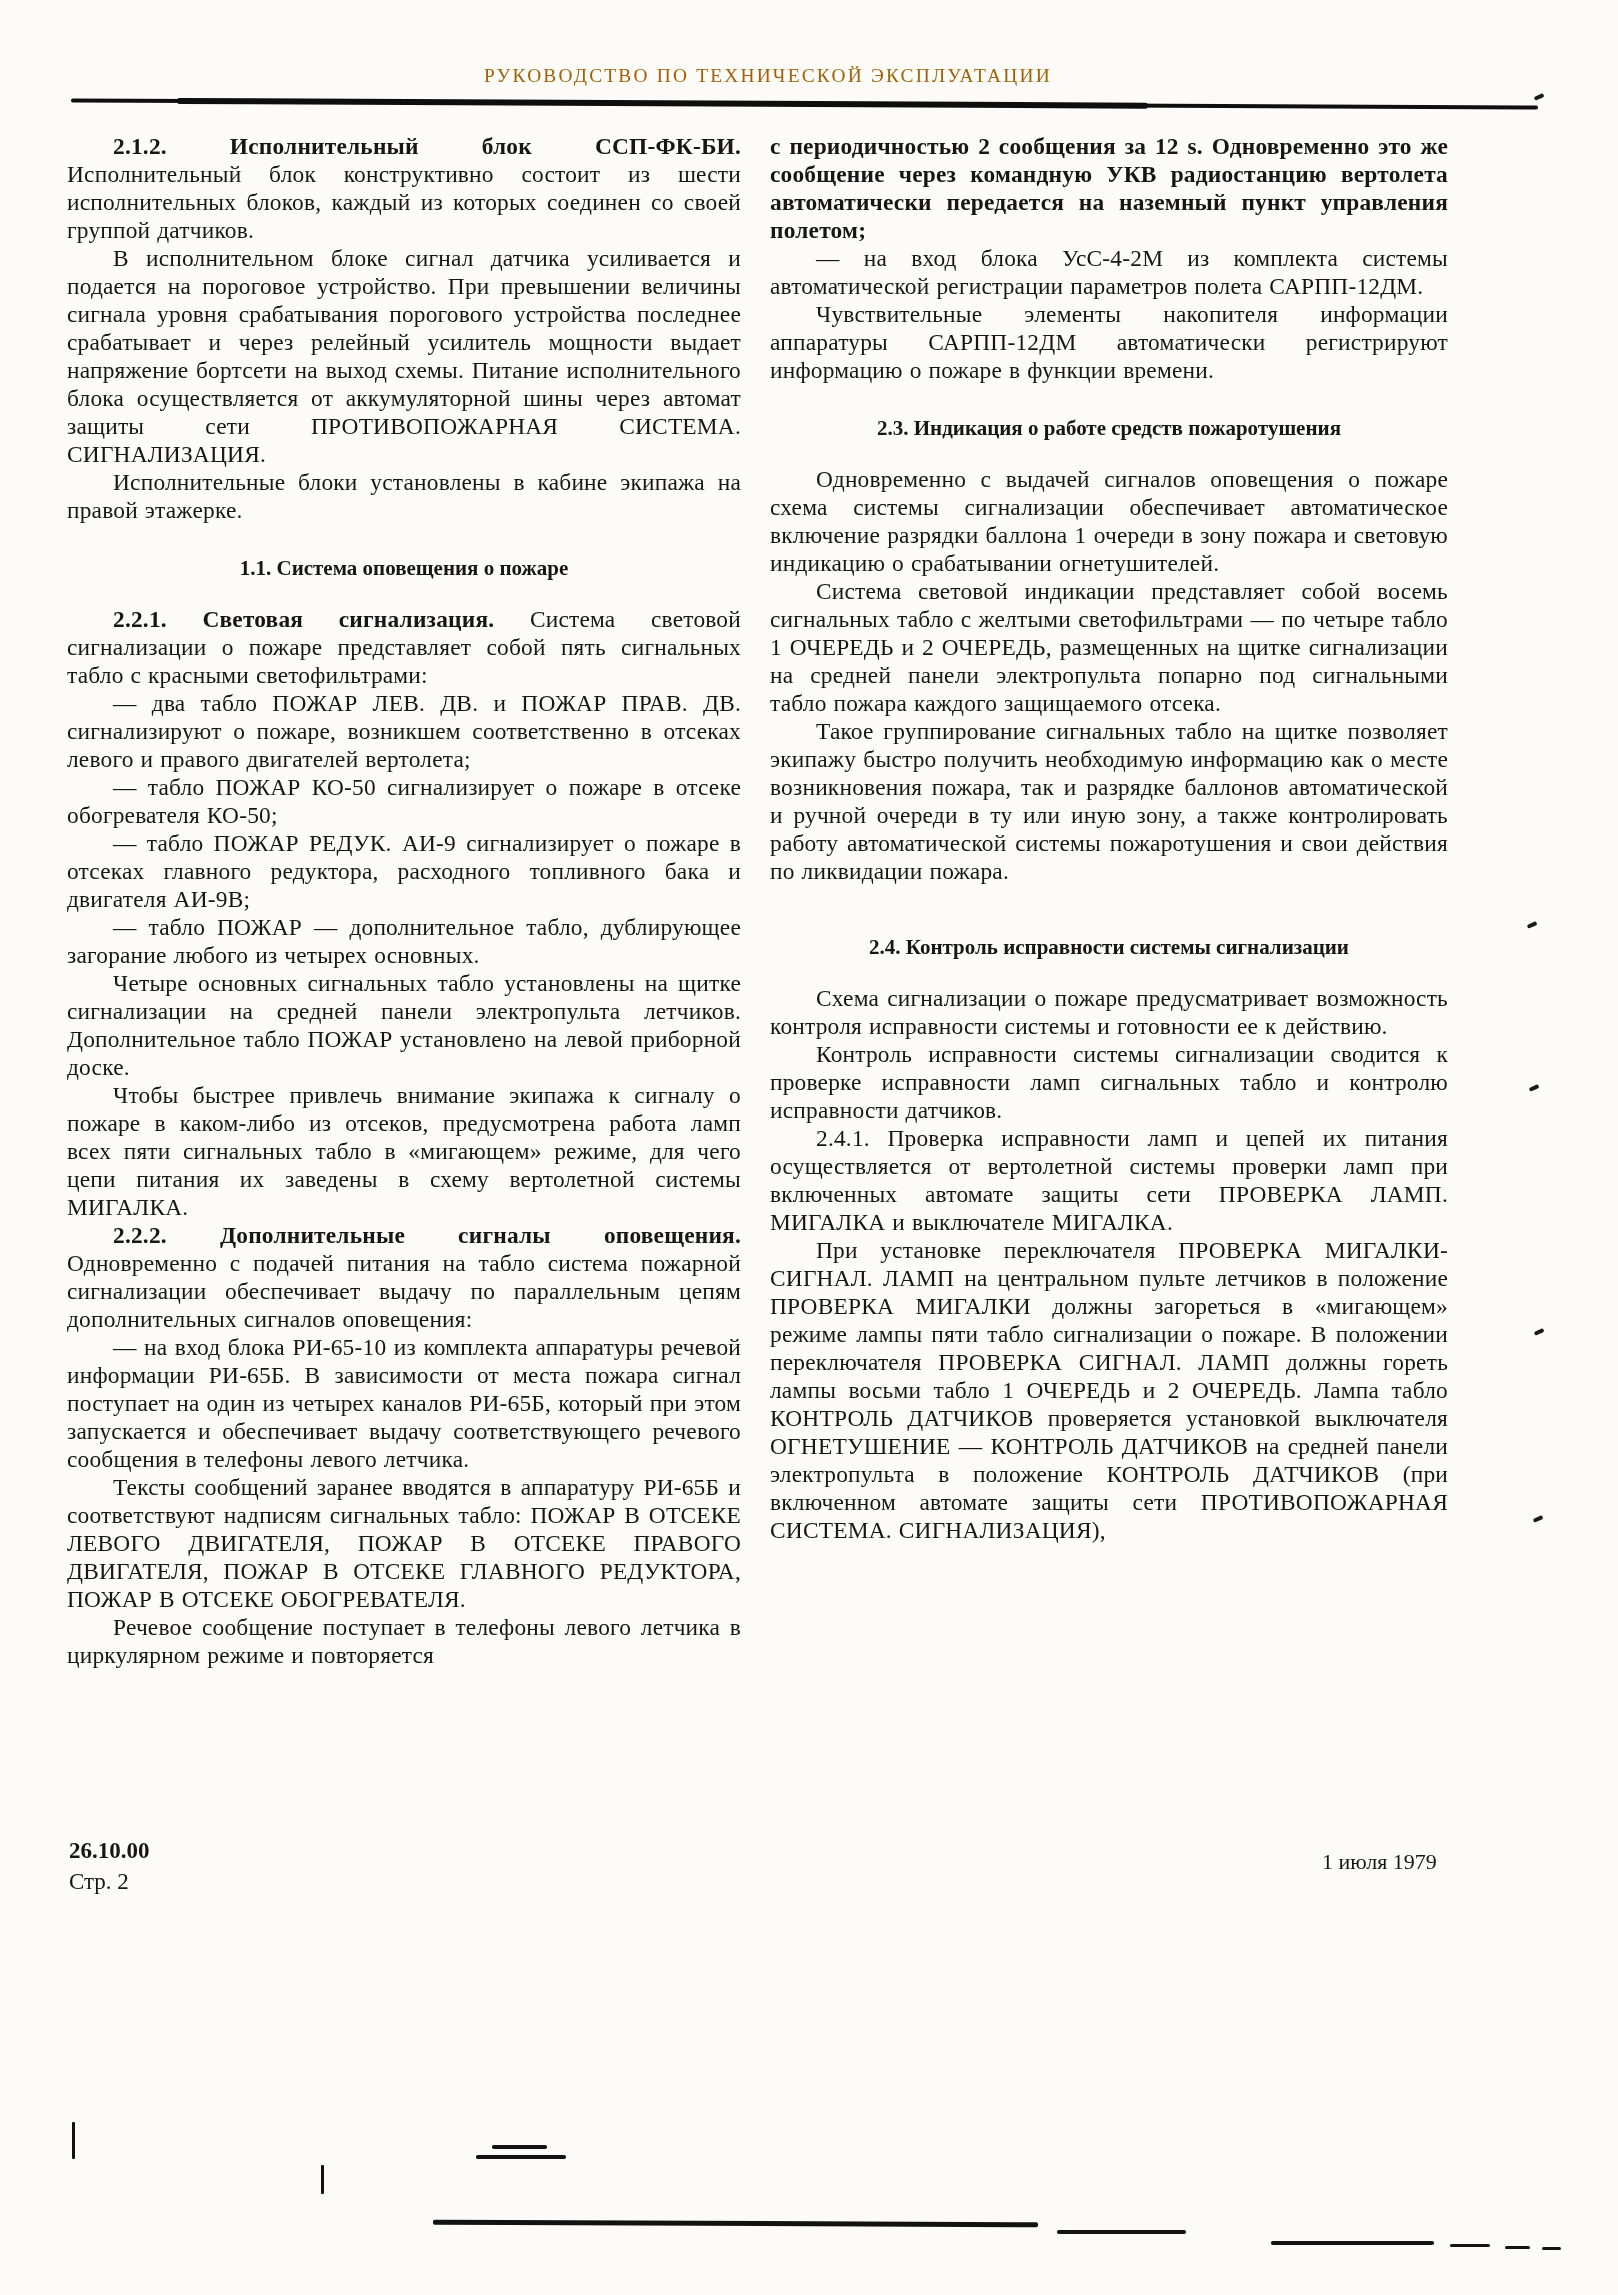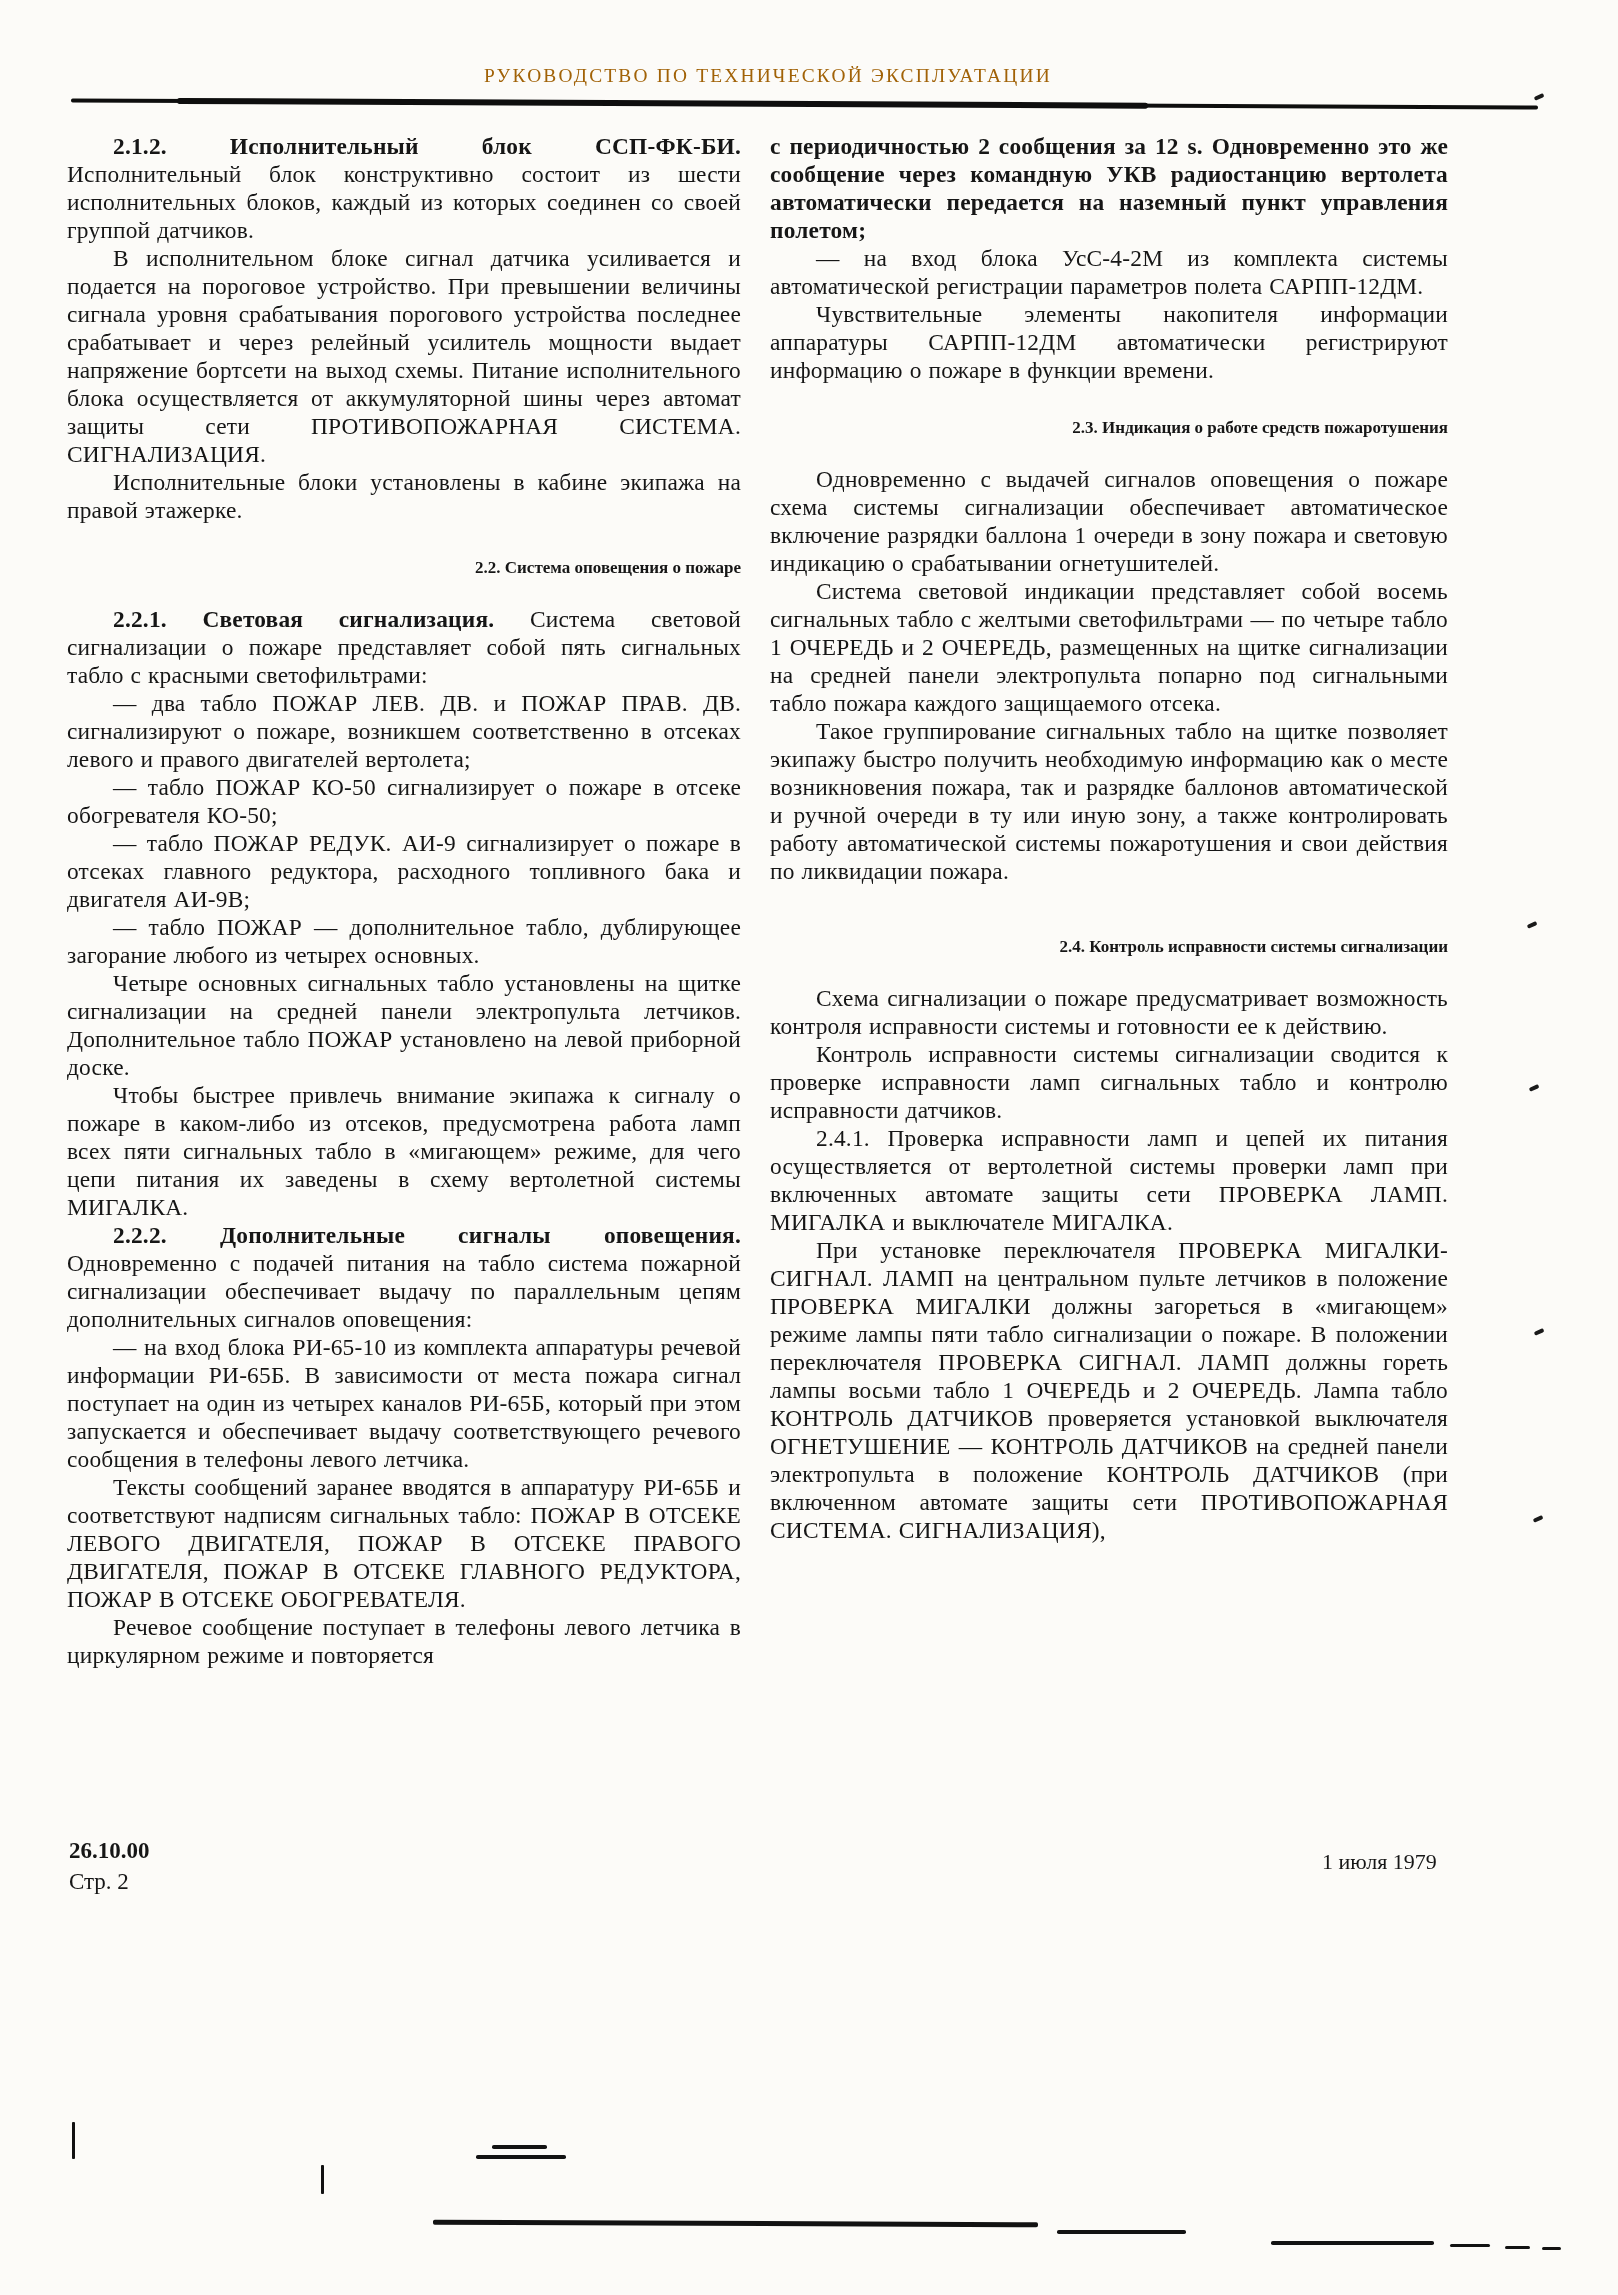--- a/index.html
+++ b/index.html
@@ -27,22 +27,22 @@
   }
   .col-left{left:67px;width:674px;}
   .col-right{left:770px;width:678px;}
   .para{
     margin:0;text-align:justify;font-size:23.4px;line-height:28px;
     letter-spacing:0.2px;word-spacing:0.9px;
   }
   .para.ind{text-indent:46px;}
   .b{font-weight:bold;}
   .heading{
-    margin:30px 0 23px;text-align:right;font-weight:bold;
-    font-size:17px;line-height:28px;text-indent:0;
+    margin:30px 0 23px;text-align:center;font-weight:bold;
+    font-size:21px;line-height:28px;text-indent:0;
   }
   .heading.gap-top{margin-top:48px;}
   .footer-code{position:absolute;left:69px;top:1838px;font-size:23px;font-weight:bold;}
   .footer-page{position:absolute;left:69px;top:1869px;font-size:23px;font-weight:normal;}
   .footer-date{position:absolute;left:1322px;top:1849px;font-size:22px;}
   .vtick{position:absolute;width:2.6px;background:#111;border-radius:0.9px;}
   .hmark{position:absolute;height:3.5px;background:#121212;border-radius:1.8px;}
   .speck{
     position:absolute;width:9.7px;height:3.5px;background:#1a1a1a;
     border-radius:1.8px;transform:rotate(-24deg);
@@ -51,21 +51,21 @@
 </head>
 <body>
 
 <div class="header-title">РУКОВОДСТВО ПО ТЕХНИЧЕСКОЙ ЭКСПЛУАТАЦИИ</div>
 <div class="header-rule"></div>
 
 <div class="col col-left">
     <p class="para ind"><span class="b">2.1.2. Исполнительный блок ССП-ФК-БИ. </span><span>Исполнительный блок конструктивно состоит из шести исполнительных блоков, каждый из которых соединен со своей группой датчиков.</span></p>
     <p class="para ind"><span>В исполнительном блоке сигнал датчика усиливается и подается на пороговое устройство. При превышении величины сигнала уровня срабатывания порогового устройства последнее срабатывает и через релейный усилитель мощности выдает напряжение бортсети на выход схемы. Питание исполнительного блока осуществляется от аккумуляторной шины через автомат защиты сети ПРОТИВОПОЖАРНАЯ СИСТЕМА. СИГНАЛИЗАЦИЯ.</span></p>
     <p class="para ind"><span>Исполнительные блоки установлены в кабине экипажа на правой этажерке.</span></p>
-    <p class="heading">2.2. Система оповещения о пожаре</p>
+    <p class="heading">1.1. Система оповещения о пожаре</p>
     <p class="para ind"><span class="b">2.2.1. Световая сигнализация. </span><span>Система световой сигнализации о пожаре представляет собой пять сигнальных табло с красными светофильтрами:</span></p>
     <p class="para ind"><span>— два табло ПОЖАР ЛЕВ. ДВ. и ПОЖАР ПРАВ. ДВ. сигнализируют о пожаре, возникшем соответственно в отсеках левого и правого двигателей вертолета;</span></p>
     <p class="para ind"><span>— табло ПОЖАР КО-50 сигнализирует о пожаре в отсеке обогревателя КО-50;</span></p>
     <p class="para ind"><span>— табло ПОЖАР РЕДУК. АИ-9 сигнализирует о пожаре в отсеках главного редуктора, расходного топливного бака и двигателя АИ-9В;</span></p>
     <p class="para ind"><span>— табло ПОЖАР — дополнительное табло, дублирующее загорание любого из четырех основных.</span></p>
     <p class="para ind"><span>Четыре основных сигнальных табло установлены на щитке сигнализации на средней панели электропульта летчиков. Дополнительное табло ПОЖАР установлено на левой приборной доске.</span></p>
     <p class="para ind"><span>Чтобы быстрее привлечь внимание экипажа к сигналу о пожаре в каком-либо из отсеков, предусмотрена работа ламп всех пяти сигнальных табло в «мигающем» режиме, для чего цепи питания их заведены в схему вертолетной системы МИГАЛКА.</span></p>
     <p class="para ind"><span class="b">2.2.2. Дополнительные сигналы оповещения. </span><span>Одновременно с подачей питания на табло система пожарной сигнализации обеспечивает выдачу по параллельным цепям дополнительных сигналов оповещения:</span></p>
     <p class="para ind"><span>— на вход блока РИ-65-10 из комплекта аппаратуры речевой информации РИ-65Б. В зависимости от места пожара сигнал поступает на один из четырех каналов РИ-65Б, который при этом запускается и обеспечивает выдачу соответствующего речевого сообщения в телефоны левого летчика.</span></p>
     <p class="para ind"><span>Тексты сообщений заранее вводятся в аппаратуру РИ-65Б и соответствуют надписям сигнальных табло: ПОЖАР В ОТСЕКЕ ЛЕВОГО ДВИГАТЕЛЯ, ПОЖАР В ОТСЕКЕ ПРАВОГО ДВИГАТЕЛЯ, ПОЖАР В ОТСЕКЕ ГЛАВНОГО РЕДУКТОРА, ПОЖАР В ОТСЕКЕ ОБОГРЕВАТЕЛЯ.</span></p>

